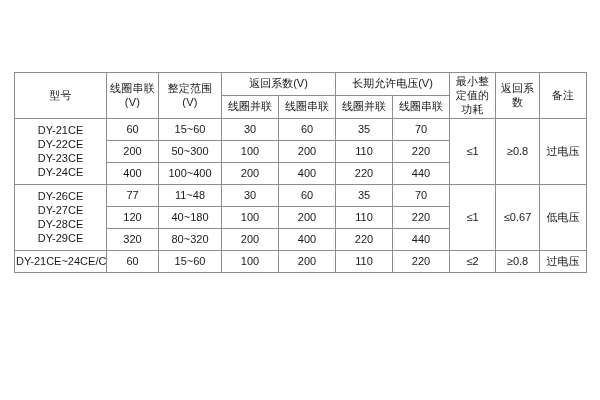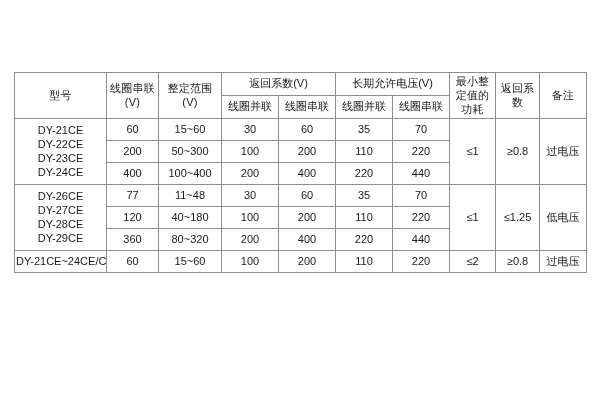--- a/index.html
+++ b/index.html
@@ -134,33 +134,33 @@
           <span class="m-line">DY-28CE</span>
           <span class="m-line">DY-29CE</span>
         </td>
         <td class="num">77</td>
         <td class="num">11~48</td>
         <td class="num">30</td>
         <td class="num">60</td>
         <td class="num">35</td>
         <td class="num">70</td>
         <td rowspan="3" class="num">≤1</td>
-        <td rowspan="3" class="num">≤1.25</td>
+        <td rowspan="3" class="num">≤0.67</td>
         <td rowspan="3" class="note-cell">低电压</td>
       </tr>
       <tr class="tall">
         <td class="num">120</td>
         <td class="num">40~180</td>
         <td class="num">100</td>
         <td class="num">200</td>
         <td class="num">110</td>
         <td class="num">220</td>
       </tr>
       <tr class="tall">
-        <td class="num">360</td>
+        <td class="num">320</td>
         <td class="num">80~320</td>
         <td class="num">200</td>
         <td class="num">400</td>
         <td class="num">220</td>
         <td class="num">440</td>
       </tr>
 
       <tr class="tall">
         <td class="model-single">DY-21CE~24CE/C</td>
         <td class="num">60</td>

